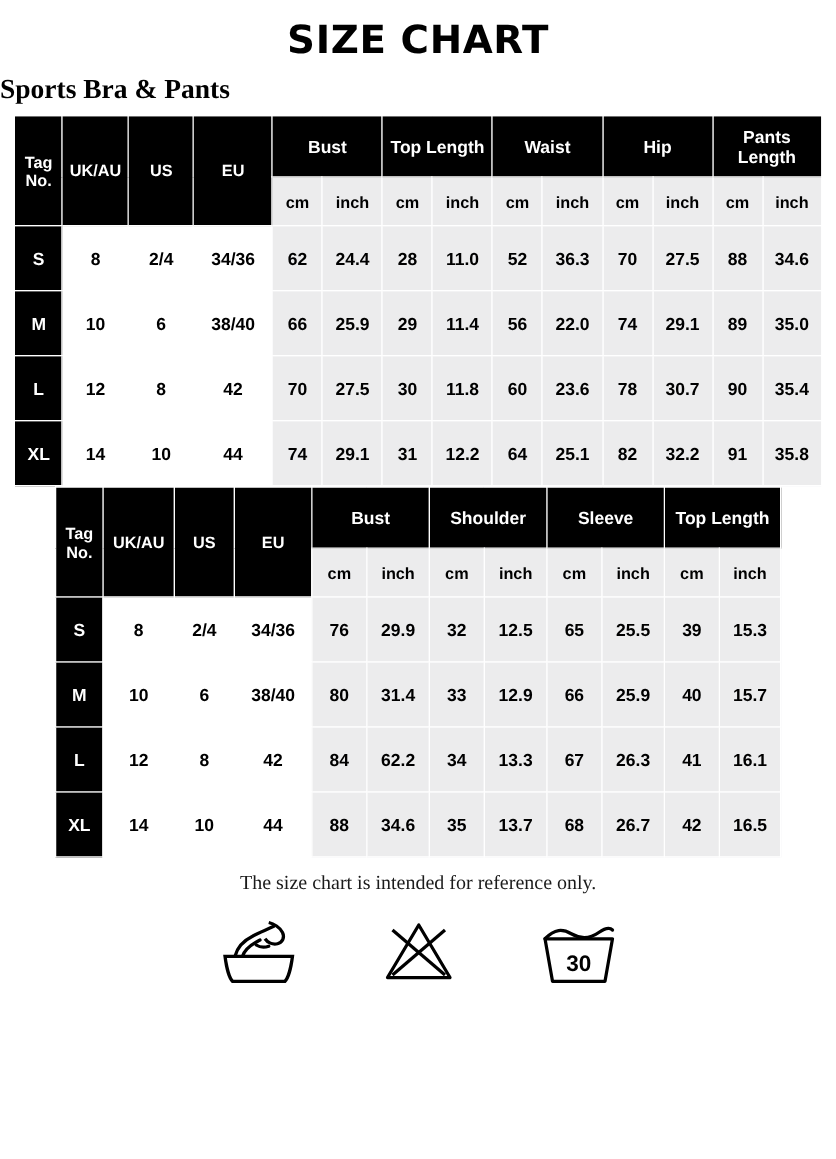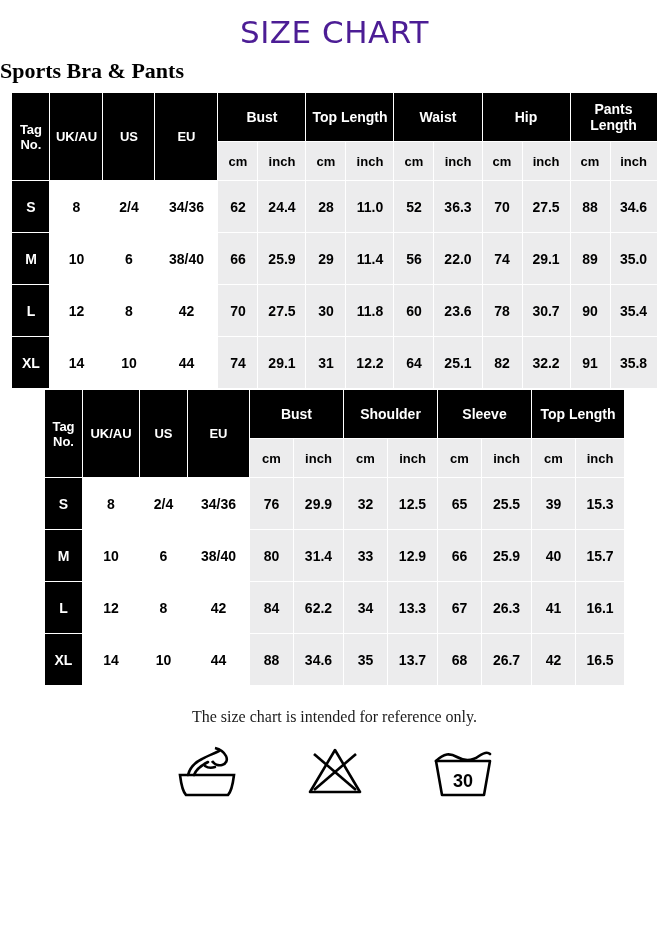--- a/index.html
+++ b/index.html
@@ -18,25 +18,25 @@
   .page {
     width: 669px;
     height: 927px;
     position: relative;
     box-sizing: border-box;
     padding: 0;
   }
   .main-title {
     text-align: center;
     font-family: "DejaVu Sans", sans-serif;
-    font-weight: normal;
+    font-weight: bold;
     font-size: 31px;
     letter-spacing: 0.5px;
     margin: 14px 0 4px 0;
-    color: #4c1d95;
+    color: #000000;
   }
   .section-title {
     font-family: "Liberation Serif", serif;
     font-weight: bold;
     font-size: 22px;
     margin: 8px 0 8px 0;
     color: #000;
   }
   table.chart {
     border-collapse: collapse;
@@ -80,21 +80,21 @@
   
   #table2 { width: 580px; margin: 0 auto; }
   #table2 .hdr-grp { height: 48px; font-size: 14px; }
   #table2 .tagno { height: 86px; font-size: 13px; }
   #table2 .unit { height: 38px; }
   #table2 .row td { height: 51px; font-size: 14px; }
   #table2 .sizecell { font-size: 16px; }
 
   .notes {
     text-align: center;
-    margin-top: 22px;
+    margin-top: 12px;
   }
   .note-line {
     font-family: "Liberation Serif", serif;
     font-size: 16px;
     color: #1b1b1b;
     margin: 9px 0;
   }
   .icons {
     display: flex;
     justify-content: center;

